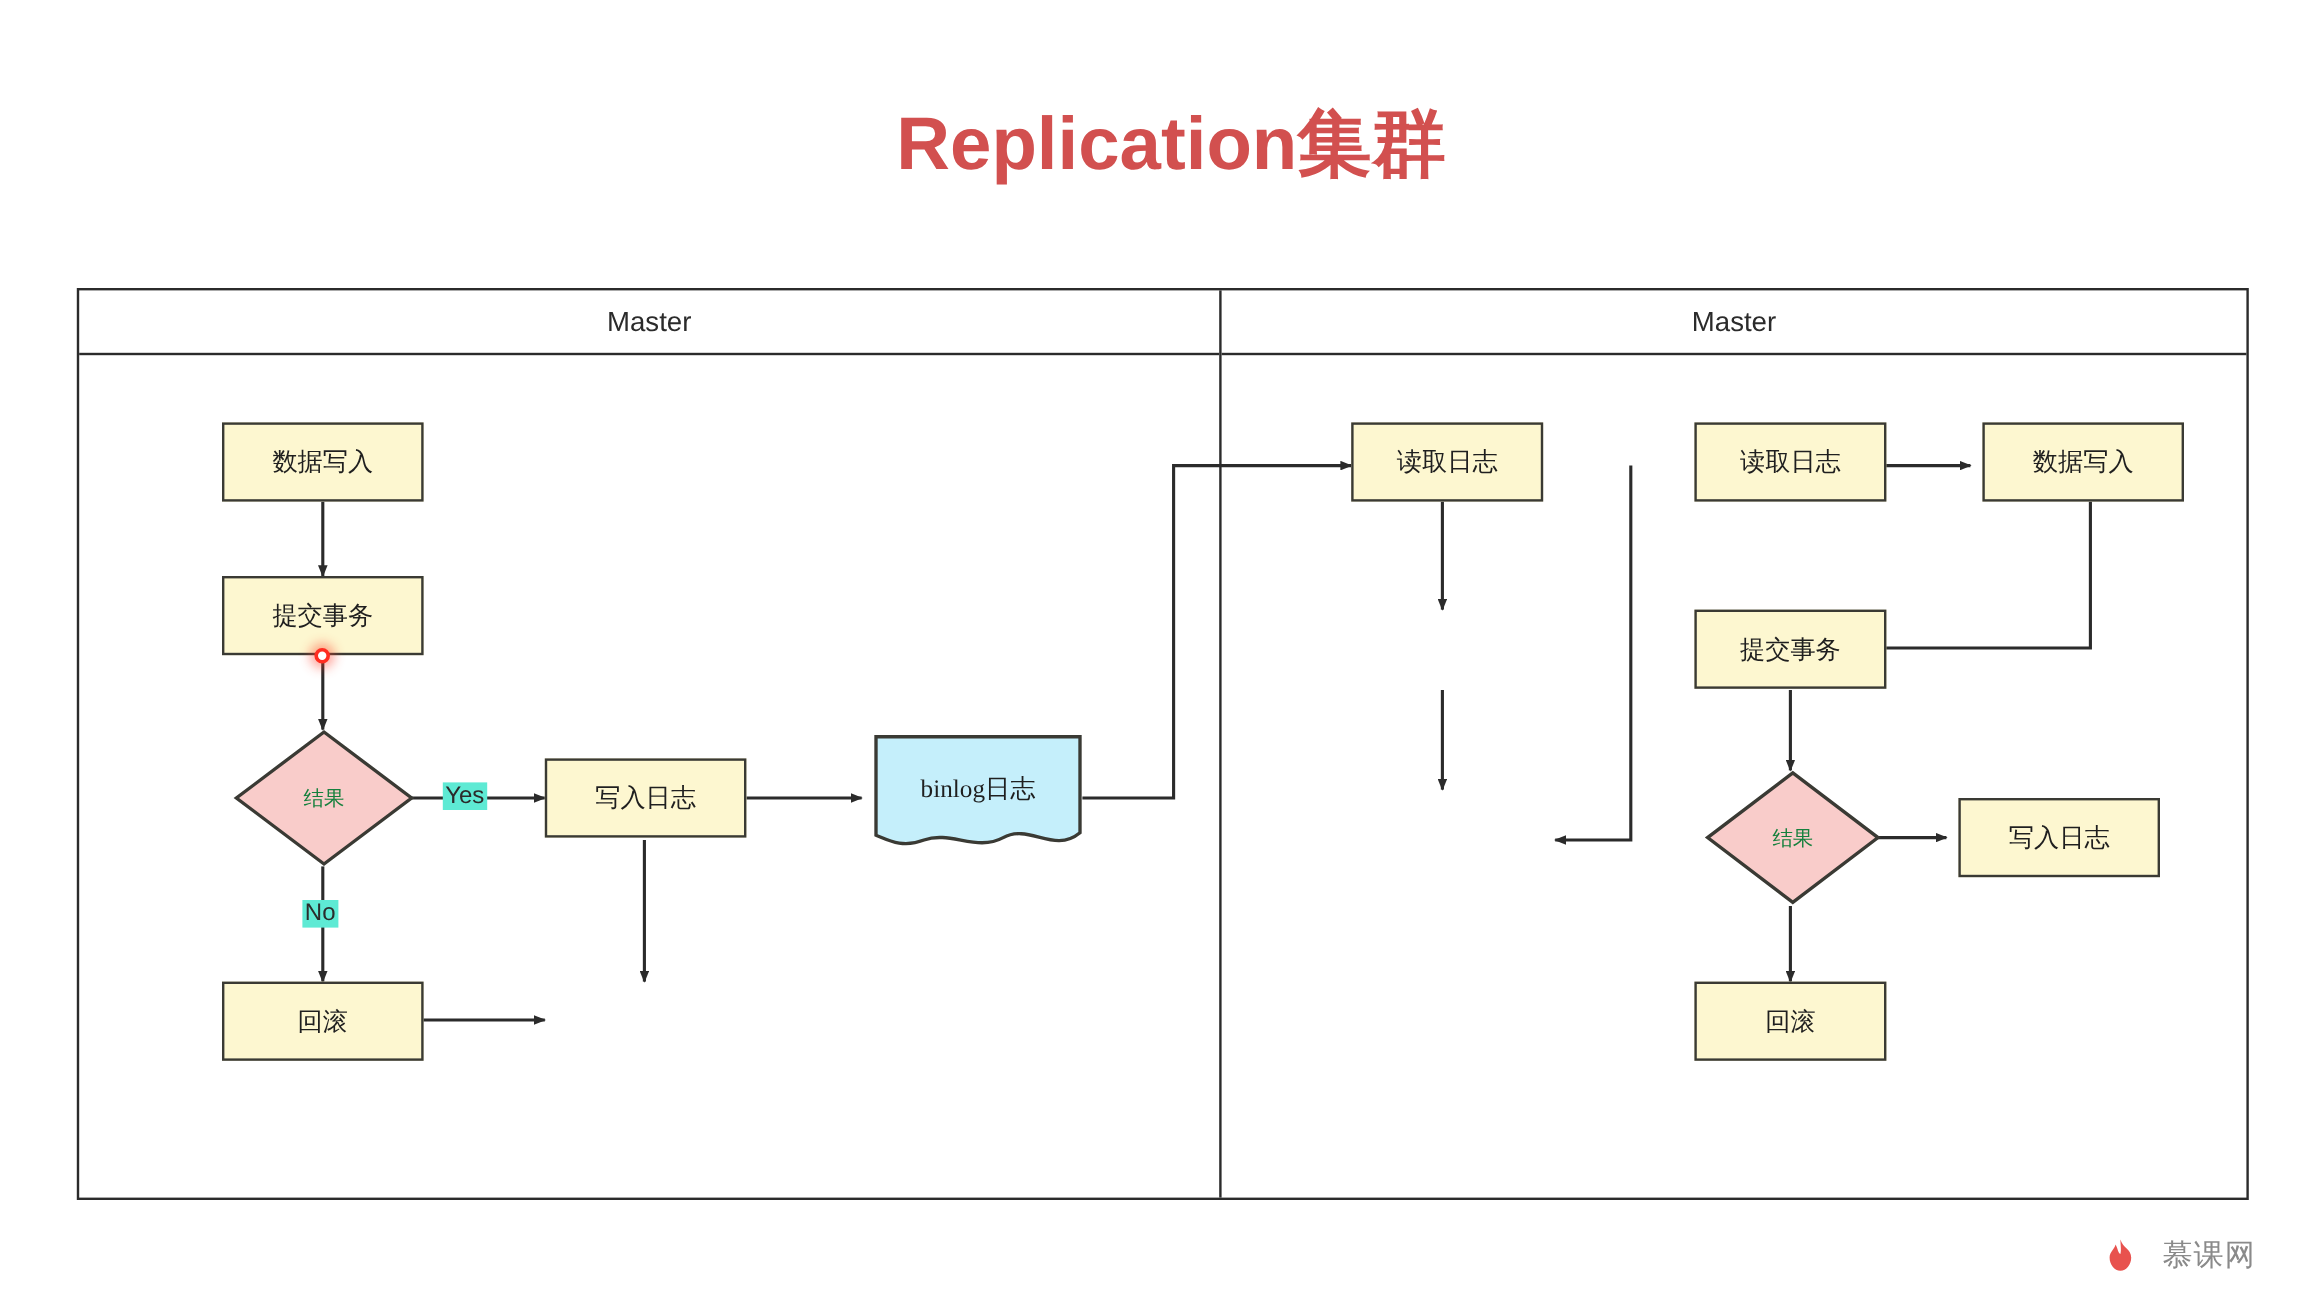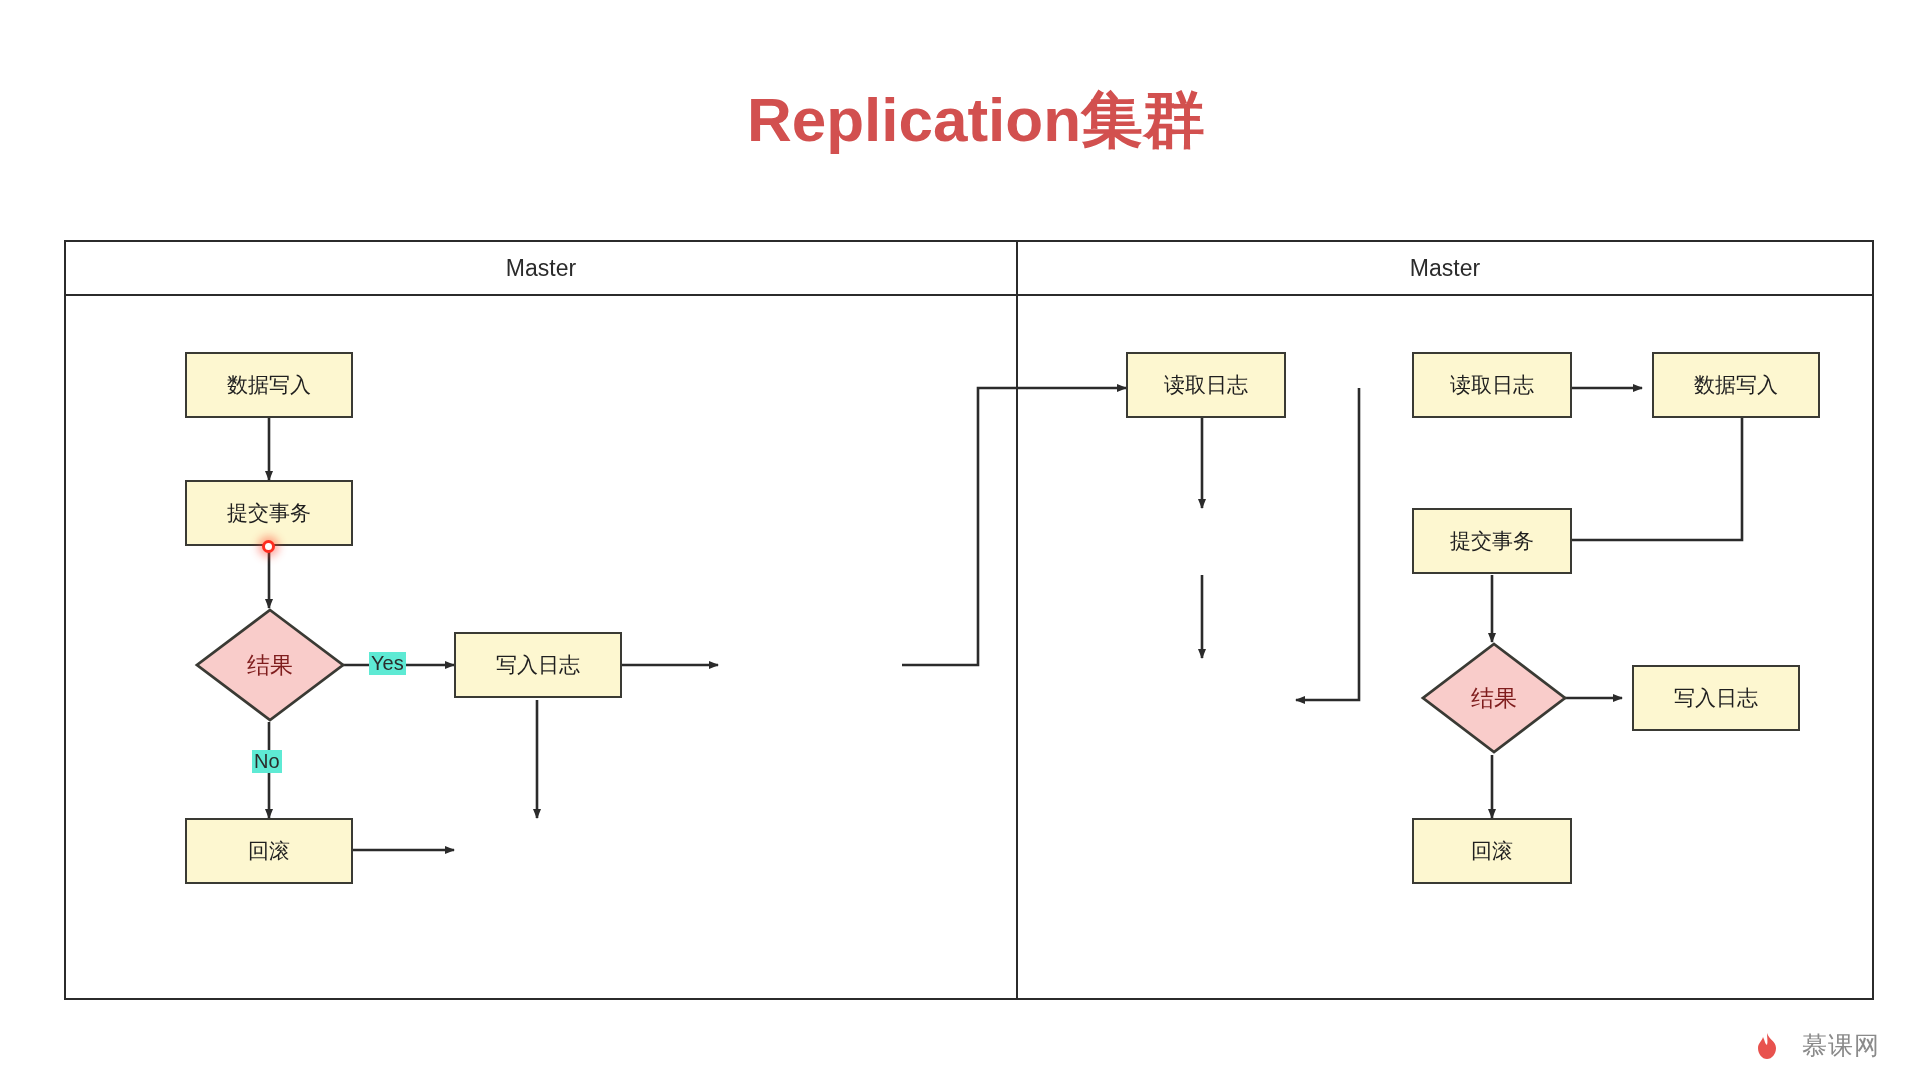--- a/index.html
+++ b/index.html
@@ -82,22 +82,22 @@
   .diamond {
     position: absolute;
     display: flex;
     align-items: center;
     justify-content: center;
   }
   .diamond svg { position: absolute; left: 0; top: 0; }
   .diamond span {
     position: relative;
     z-index: 2;
-    font-size: 23px;
-    color: #7f1d1d;
+    font-size: 17px;
+    color: #15803d;
     font-family: Liberation Mono, monospace;
   }
   
   #edges {
     position: absolute;
     left: 0; top: 0;
     width: 1920px; height: 1080px;
     pointer-events: none;
   }
   .edge-label {
@@ -209,20 +209,26 @@
     <svg width="152" height="116" viewBox="0 0 152 116">
       <polygon points="76,3 149,58 76,113 3,58" fill="#f9ccca" stroke="#3a3a34" stroke-width="2.8"></polygon>
     </svg>
     <span>结果</span>
   </div>
 
   <div class="node" style="left:454px; top:632px; width:168px; height:66px;">
     <span>写入日志</span>
   </div>
 
+  <div class="node doc" style="left:728px; top:612px; width:174px; height:100px;">
+    <svg class="doc-svg" width="174" height="100" viewBox="0 0 174 100">
+      <path d="M2,2 L172,2 L172,82 C150,100 130,74 108,86 C86,98 64,80 42,88 C24,95 12,88 2,84 Z" fill="#c5effb" stroke="#3a3a34" stroke-width="2.8"></path>
+    </svg>
+    <span class="doc-label">binlog日志</span>
+  </div>
 
   <div class="node" style="left:185px; top:818px; width:168px; height:66px;">
     <span>回滚</span>
   </div>
 
 
   <div class="node" style="left:1126px; top:352px; width:160px; height:66px;">
     <span>读取日志</span>
   </div>
 

